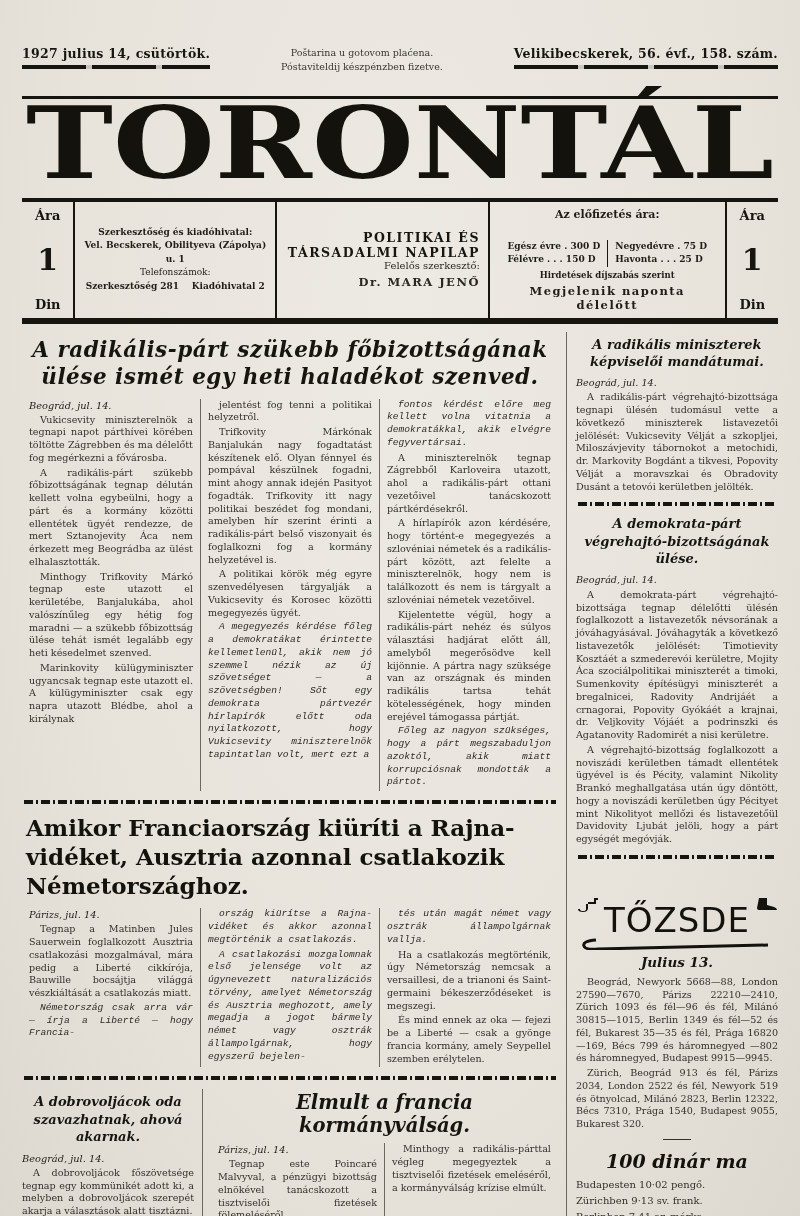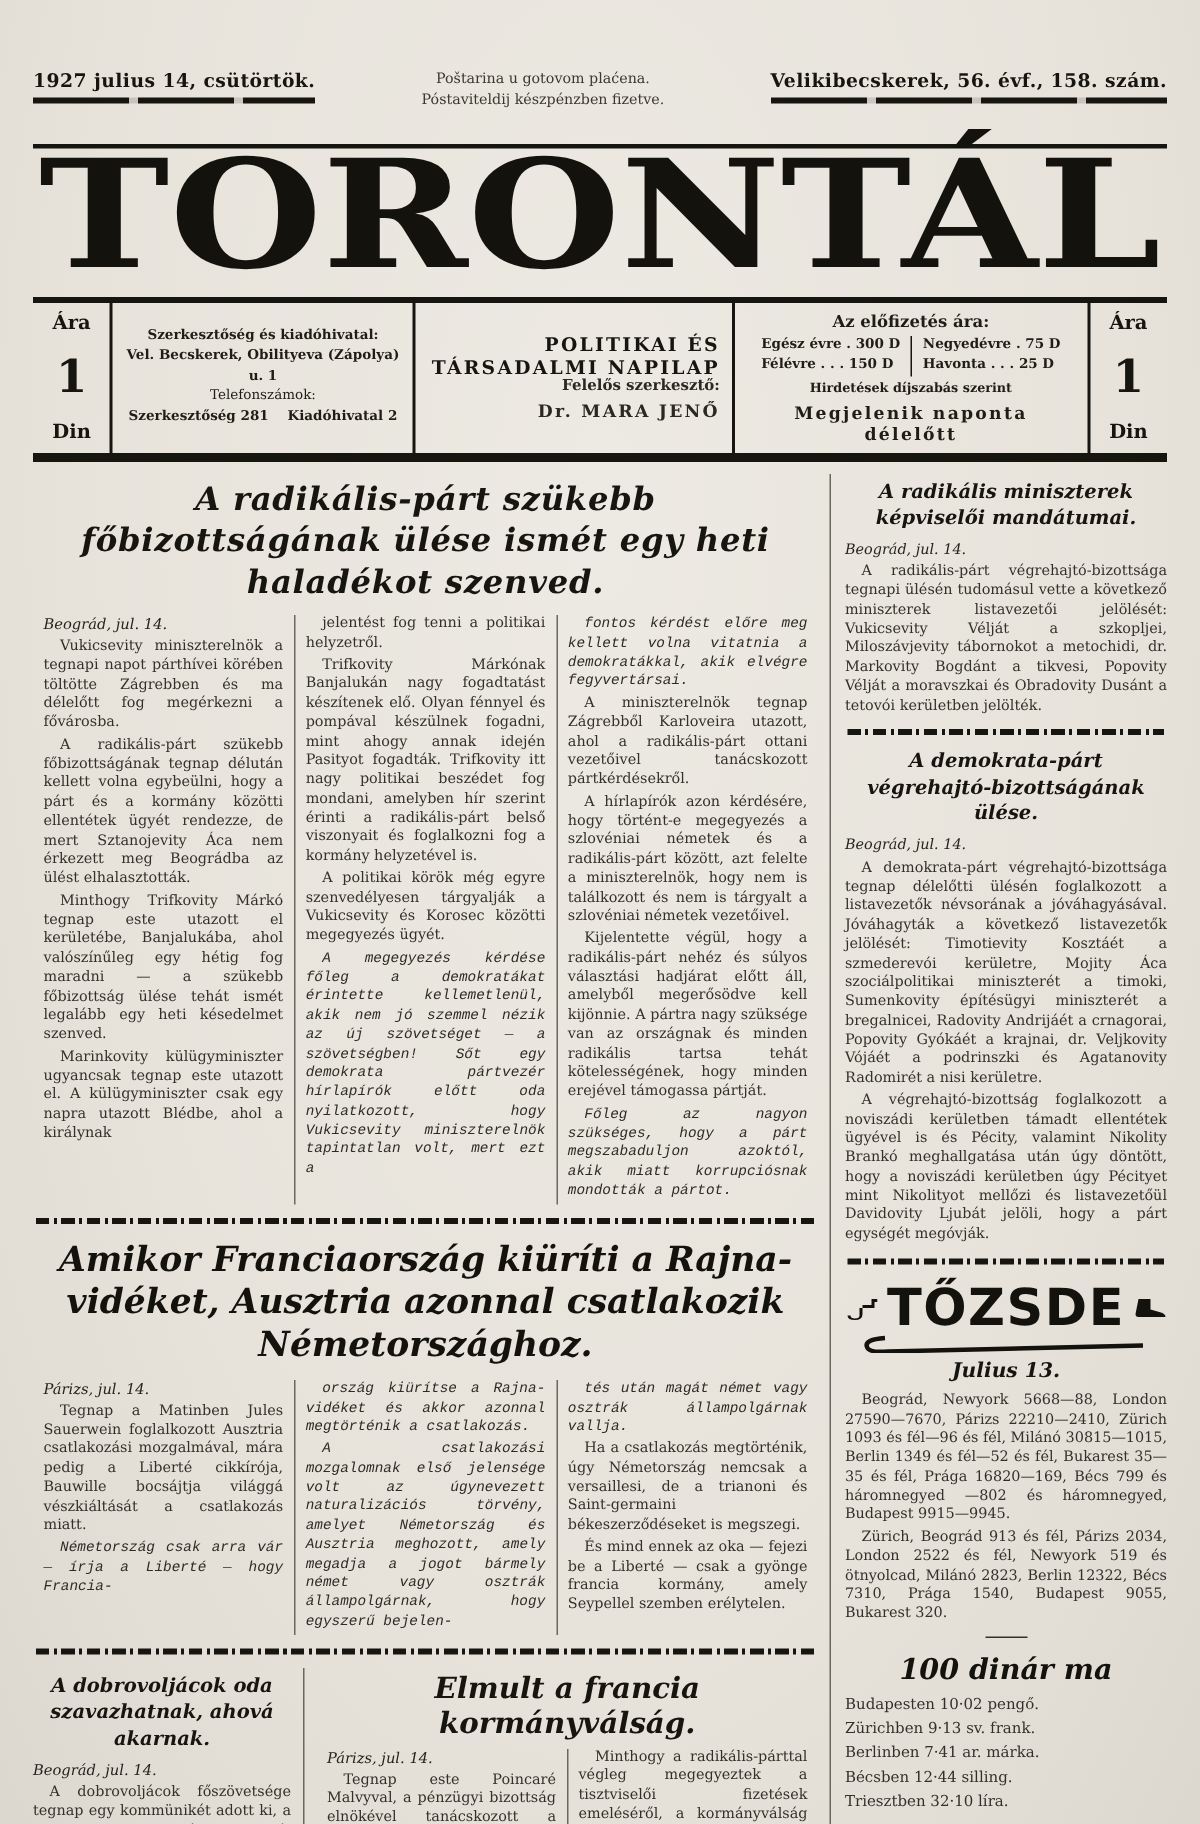--- a/index.html
+++ b/index.html
@@ -22,56 +22,56 @@
   .infobar{display:flex;border-top:4px solid #17150f;border-bottom:6px solid #17150f;margin-top:2px;align-items:stretch;}
   .price-cell{width:56px;display:flex;flex-direction:column;justify-content:space-between;align-items:center;
     padding:6px 0;font-weight:bold;font-size:13px;color:#17150f;}
   .price-num{font-size:30px;line-height:.9;}
   .cell{border-left:2px solid #17150f;padding:6px 8px;display:flex;flex-direction:column;justify-content:center;}
   .cell.last{border-right:2px solid #17150f;}
   .office{width:200px;text-align:center;font-size:9px;line-height:1.5;color:#201d16;}
   .office .b{font-weight:bold;}
   .brand{width:212px;text-align:right;}
   .brand .type{font-weight:bold;font-size:12.5px;letter-spacing:1.5px;color:#17150f;}
-  .brand .ed-label{font-weight:bold;font-size:10px;margin-top:0;}
+  .brand .ed-label{font-weight:normal;font-size:10px;margin-top:0;}
   .brand .ed-name{font-weight:bold;font-size:11.5px;letter-spacing:1.5px;margin-top:4px;}
   .subsc{width:238px;text-align:center;font-size:9px;color:#201d16;}
   .subsc .t{font-weight:bold;font-size:11px;}
-  .sub-row{display:flex;justify-content:center;margin-top:3px;}
+  .sub-row{display:flex;justify-content:center;margin-top:19px;}
   .sub-col{text-align:left;font-weight:bold;line-height:1.5;padding:0 7px;}
   .sub-col + .sub-col{border-left:1.5px solid #17150f;}
   .ads{font-weight:bold;font-size:8.5px;margin-top:3px;}
   .pub{font-weight:bold;font-size:11.5px;letter-spacing:1.5px;margin-top:4px;}
   
   .body-grid{display:flex;margin-top:8px;}
   .main-col{width:540px;}
   .rail{flex:1;border-left:1px solid #6b675e;margin-left:8px;padding-left:9px;}
   
   .hl-1{font-weight:bold;font-style:italic;font-size:21.5px;line-height:1.28;text-align:center;
     letter-spacing:.5px;color:#17150f;margin:4px 10px 8px;}
-  .hl-2{font-weight:bold;font-size:23px;line-height:1.25;text-align:center;color:#14120c;margin:10px 4px 8px;font-style:italic;}
+  .hl-2{font-weight:bold;font-size:23px;line-height:1.25;color:#14120c;margin:10px 4px 8px;}
   .hl-3{font-weight:bold;font-style:italic;font-size:19.5px;text-align:center;color:#17150f;margin:2px 0 6px;}
   .hl-small{font-weight:bold;font-style:italic;font-size:13px;line-height:1.35;text-align:center;color:#17150f;margin:4px 6px 6px;}
   .cols{display:flex;align-items:stretch;}
   .col{flex:1;padding:0 7px;}
   .col + .col{border-left:1px solid #6b675e;}
   .para{margin:0 0 2px 0;font-size:9.6px;line-height:1.33;text-align:justify;text-indent:11px;color:#33302a;}
   .para.i{font-style:italic;color:#2e2b25;font-family:Liberation Mono, monospace;}
   .para.dl{font-style:italic;text-indent:0;padding-right:22px;font-size:9.8px;color:#26231d;}
   .divider{height:4px;margin:9px 2px;
     background:repeating-linear-gradient(90deg,#17150f 0 9px,transparent 9px 12px,#17150f 12px 14px,transparent 14px 17px);}
   .bottom-row{display:flex;align-items:stretch;}
   .bottom-left{width:172px;border-right:1px solid #6b675e;padding-right:8px;}
   .bottom-right{flex:1;padding-left:8px;}
   .small-rule{width:28px;border-top:1.5px solid #33302a;margin:8px auto;}
   
   .rail .para{font-size:9.6px;}
   .tozsde-head{display:flex;align-items:center;justify-content:center;gap:6px;margin-top:6px;}
-  .tozsde-logo{font-family:"DejaVu Sans","Liberation Sans",sans-serif;font-weight:bold;font-size:34px;
-    letter-spacing:1px;color:#14120c;}
+  .tozsde-logo{font-family:"DejaVu Sans","Liberation Sans",sans-serif;font-weight:normal;font-size:34px;
+    letter-spacing:1px;color:#14120c;margin-top:32px;}
   .flourish{display:block;margin:-2px auto 4px;}
   .tozsde-date{font-weight:bold;font-style:italic;font-size:13.5px;text-align:center;margin:4px 0 6px;color:#17150f;}
   .dinar-title{font-weight:bold;font-style:italic;font-size:19px;text-align:center;margin:10px 0 6px;color:#14120c;}
   .dinar-lines .para{text-indent:0;text-align:left;margin-bottom:3px;font-size:10px;}
 </style>
 </head>
 <body>
 
 <div class="page">
   <div class="inner">

